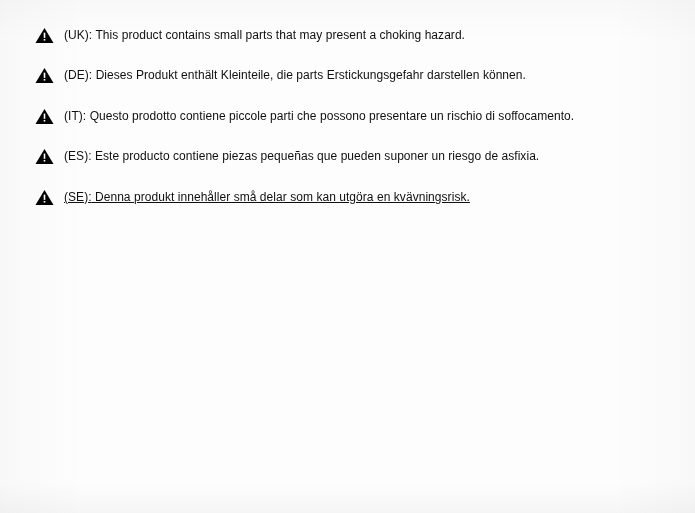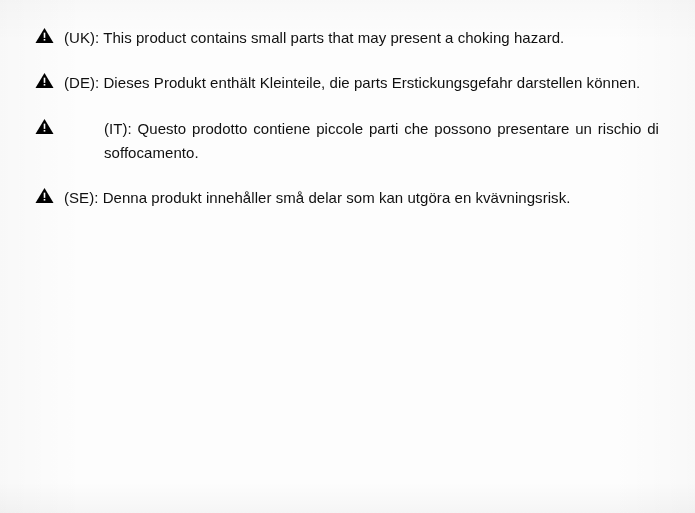--- a/index.html
+++ b/index.html
@@ -36,50 +36,50 @@
     position: relative;
     z-index: 1;
   }
   .warning-row {
     display: flex;
     align-items: flex-start;
     margin-bottom: 21px;
   }
   .warning-row:last-child {
     margin-bottom: 4px;
+    text-decoration: underline;
   }
   .icon-cell {
     flex: 0 0 auto;
     width: 40px;
     padding-top: 1px;
     display: flex;
     justify-content: center;
   }
   .warn-icon {
     display: block;
     width: 19px;
     height: 17px;
   }
   .text-cell {
     flex: 1 1 auto;
-    font-size: 15px;
+    font-size: 12px;
     line-height: 1.62;
     color: #101010;
     text-align: justify;
     text-justify: inter-word;
     padding-right: 12px;
     letter-spacing: 0.05px;
   }
   .lang-tag {
     white-space: nowrap;
   }
   
   .warning-row.two-line .text-cell {
     text-align: justify;
-    margin-left: 40px;
   }
 </style>
 </head>
 <body>
 
 <div class="page">
   <div class="warning-list">
 
     <div class="warning-row">
       <div class="icon-cell">
@@ -117,20 +117,33 @@
           <rect x="18.3" y="11" width="3.4" height="11" fill="#ffffff"></rect>
           <rect x="18.3" y="24.3" width="3.4" height="3.4" fill="#ffffff"></rect>
         </svg>
       </div>
       <div class="text-cell">
         <span class="lang-tag">(IT):</span>
         <span>Questo prodotto contiene piccole parti che possono presentare un rischio di soffocamento.</span>
       </div>
     </div>
 
+    <div class="warning-row">
+      <div class="icon-cell">
+        <svg class="warn-icon" viewBox="0 0 40 34" aria-hidden="true">
+          <path d="M20 1 L39 33 L1 33 Z" fill="#000000"></path>
+          <rect x="18.3" y="11" width="3.4" height="11" fill="#ffffff"></rect>
+          <rect x="18.3" y="24.3" width="3.4" height="3.4" fill="#ffffff"></rect>
+        </svg>
+      </div>
+      <div class="text-cell">
+        <span class="lang-tag">(ES):</span>
+        <span>Este producto contiene piezas pequeñas que pueden suponer un riesgo de asfixia.</span>
+      </div>
+    </div>
 
 
 
 
     <div class="warning-row">
       <div class="icon-cell">
         <svg class="warn-icon" viewBox="0 0 40 34" aria-hidden="true">
           <path d="M20 1 L39 33 L1 33 Z" fill="#000000"></path>
           <rect x="18.3" y="11" width="3.4" height="11" fill="#ffffff"></rect>
           <rect x="18.3" y="24.3" width="3.4" height="3.4" fill="#ffffff"></rect>

